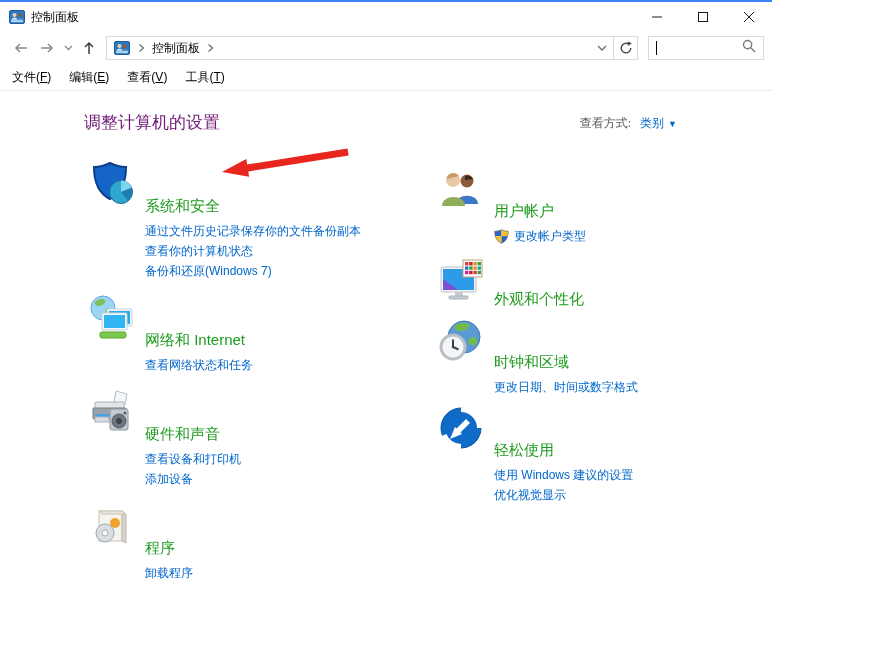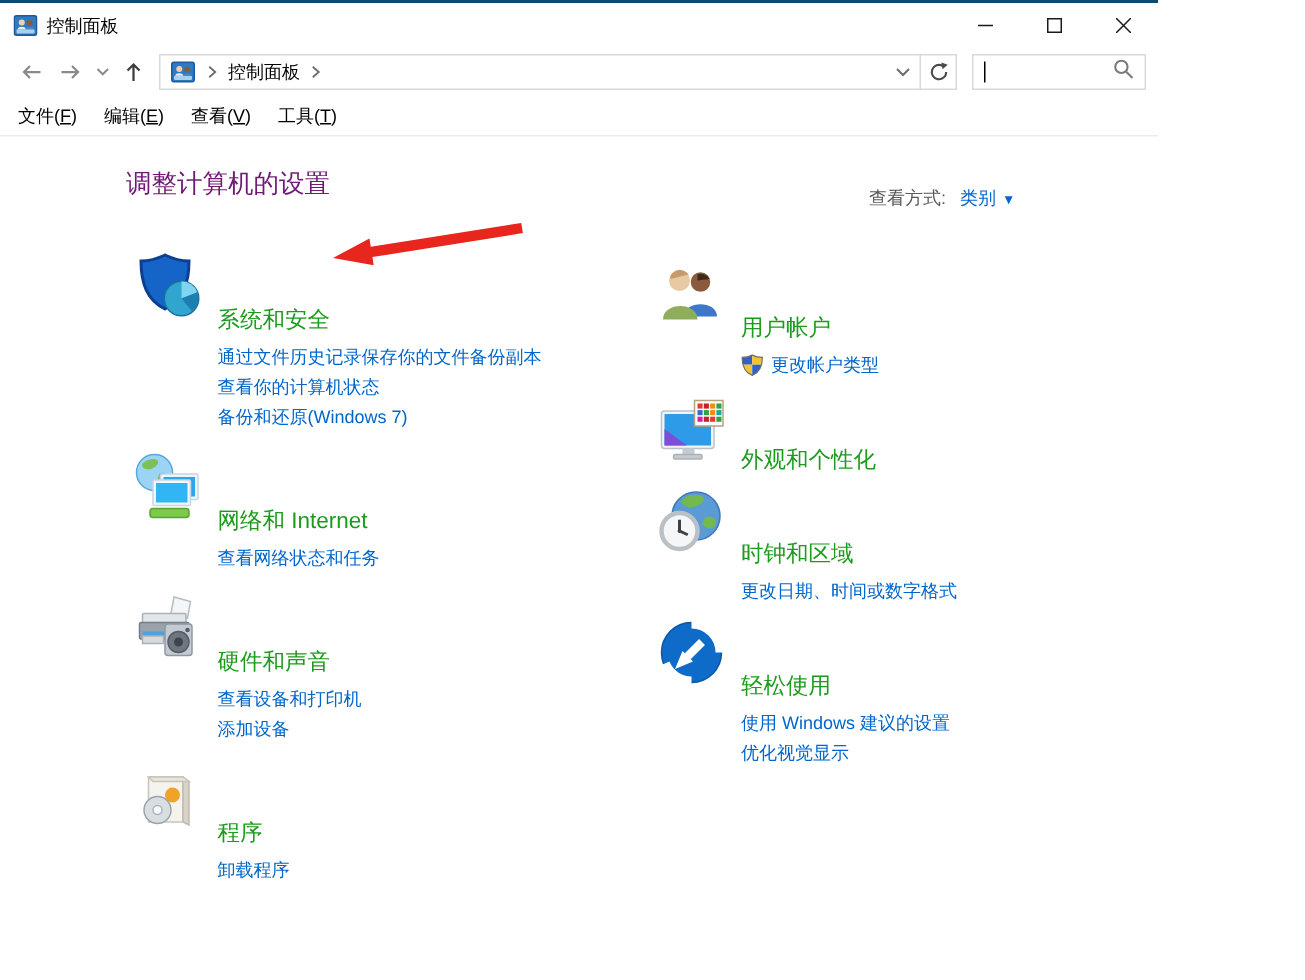--- a/index.html
+++ b/index.html
@@ -1,20 +1,20 @@
 <!DOCTYPE html>
 <html><head>
 <meta charset="utf-8">
 <style>
   * { margin:0; padding:0; box-sizing:border-box; }
   html,body { background:#fff; }
   body { font-family:"Liberation Sans","DejaVu Sans",sans-serif; }
   .window {
     position:relative; width:772px; height:653px; background:#fff;
-    border-top:2px solid #0c4a6e; overflow:hidden;
+    border-top:2px solid #3b82f6; overflow:hidden;
   }
   
   .titlebar { height:30px; display:flex; align-items:center; padding-left:9px; position:relative; }
   .title-icon { width:16px; height:16px; display:inline-flex; }
   .title-text { margin-left:6px; font-size:12px; color:#000; }
   .win-controls { position:absolute; right:0; top:0; height:30px; display:flex; }
   .win-btn { width:46px; height:30px; display:flex; align-items:center; justify-content:center; }
   
   .navbar { height:32px; display:flex; align-items:center; padding:0 8px; }
   .nav-btn { width:26px; height:26px; display:flex; align-items:center; justify-content:center; }
@@ -36,21 +36,21 @@
   .caret { width:1px; height:14px; background:#000; }
   .search-spacer { flex:1; }
   
   .menubar { height:27px; display:flex; align-items:center; padding-left:3px; border-bottom:1px solid #ececec; }
   .menu-item { font-size:12px; color:#000; padding:4px 9px; }
   .menu-item u { text-decoration:underline; }
   
   .content { padding:20px 95px 0 84px; }
   .content-header { display:flex; justify-content:space-between; align-items:flex-start; }
   .page-title { font-size:17px; color:#701a75; }
-  .viewby { font-size:12px; color:#595959; white-space:nowrap; margin-top:13px; }
+  .viewby { font-size:12px; color:#595959; white-space:nowrap; margin-top:4px;font-family:Liberation Serif, serif; }
   .viewby-link { color:#0066cc; margin-left:6px; }
   .viewby-link .tri { font-size:9px; margin-left:4px; color:#0066cc; }
   .grid { display:grid; grid-template-columns:349px auto; margin-top:26px; margin-left:4px; }
   .category { display:flex; margin-bottom:13px; min-height:48px; }
   .category.center { align-items:center; }
   .col-right .category { margin-bottom:7px; }
   .col-right .category:first-child { margin-top:5px; }
   .cat-icon { width:48px; height:48px; flex:none; margin-right:9px; display:inline-flex; }
   .cat-text { padding-top:1px;margin-top:36px; }
   .cat-title { display:inline-block; font-size:15px; color:#1d9b1d; text-decoration:none; cursor:pointer; }

